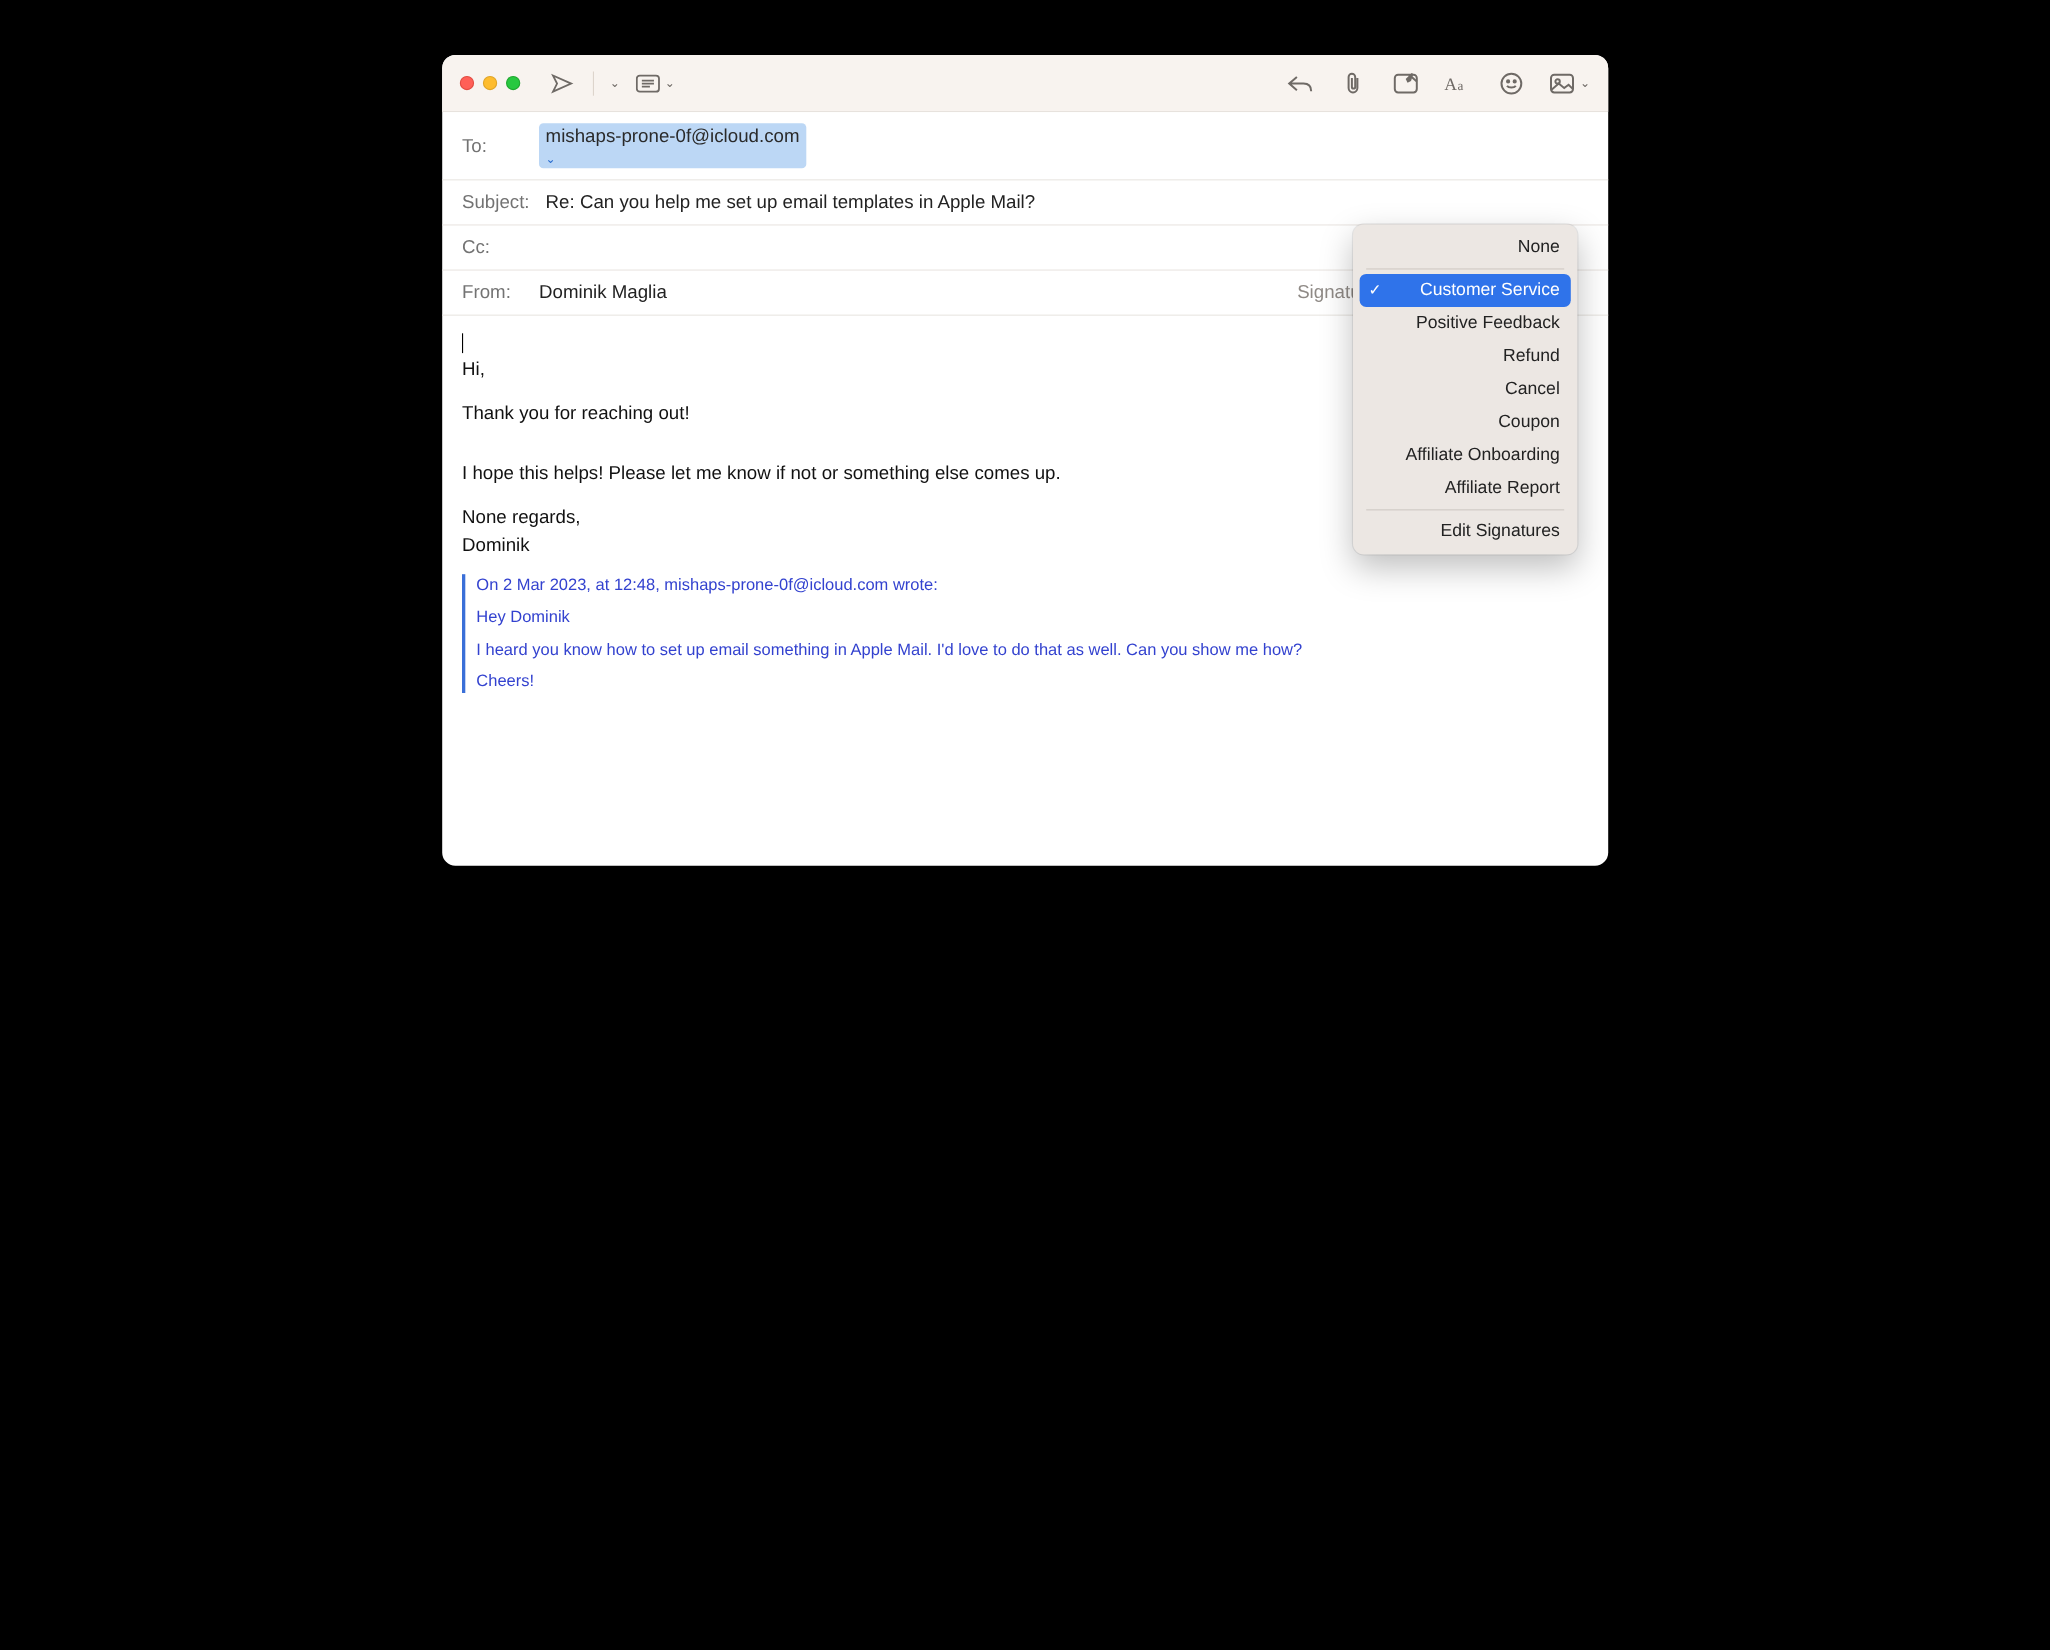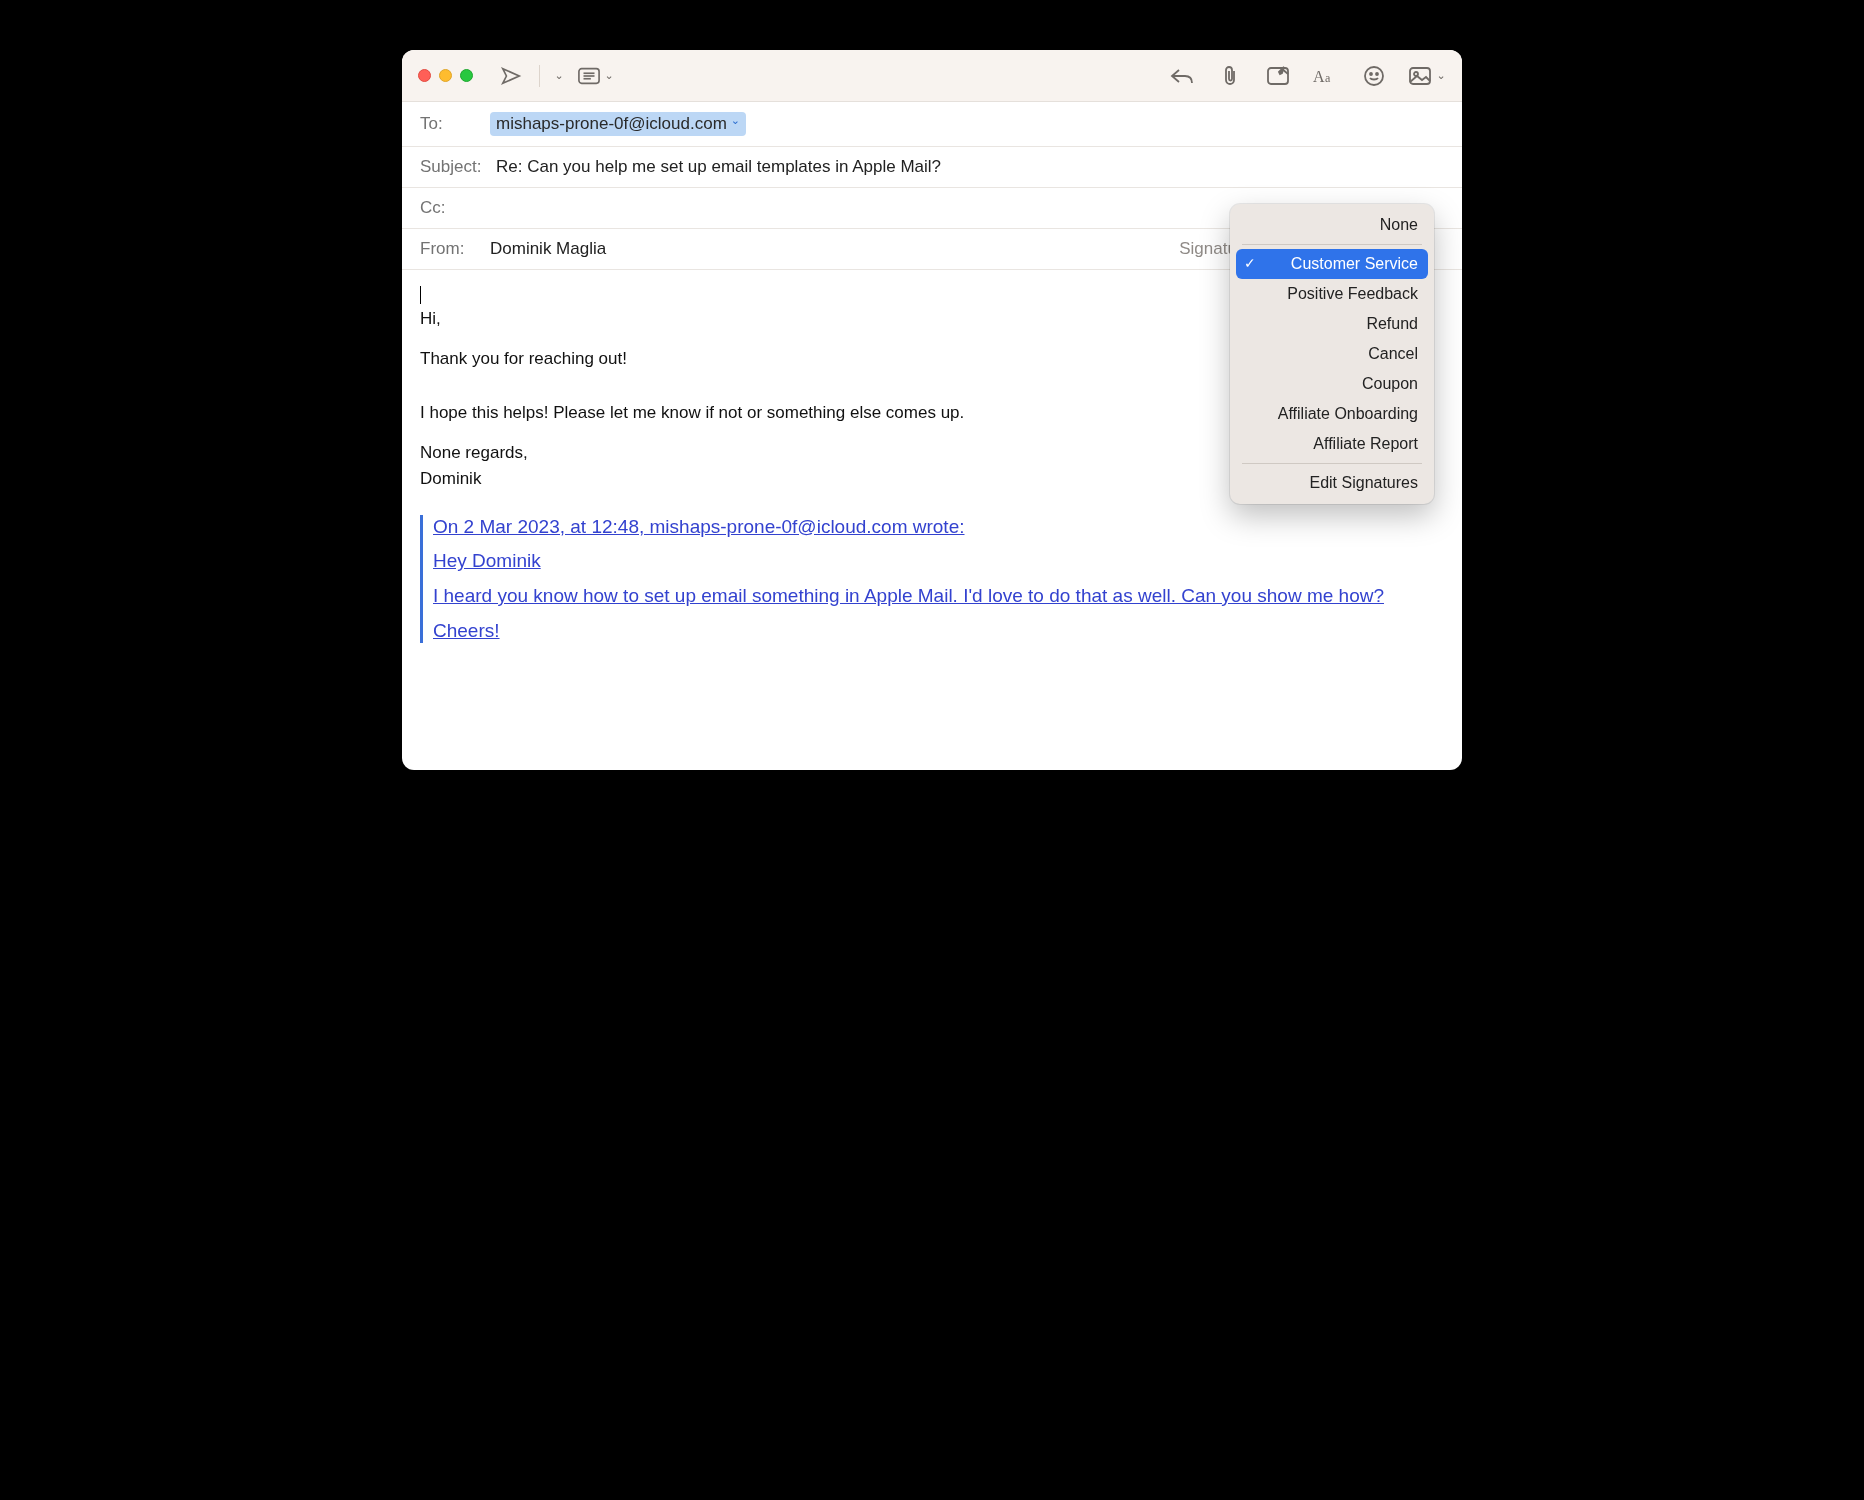--- a/index.html
+++ b/index.html
@@ -60,20 +60,21 @@
   .row .label { color:#737373; width:70px; }
   .row.subject .label { width:70px; }
   .to-chip {
     background:#bcd7f5;
     color:#2a2a2a;
     padding:2px 6px;
     border-radius:4px;
     display:inline-flex;
     gap:4px;
     font-size:17px;
+    flex-direction:column;
   }
   .to-chip .chev { font-size:11px; color:#2a6dcf; }
   .row .value { color:#222; }
   .from-row { position:relative; }
   .sig-label { position:absolute; right:210px; color:#8f8a86; }
 
   .body {
     padding: 16px 18px 40px 18px;
     min-height: 500px;
     font-size:17px;
@@ -81,24 +82,23 @@
     line-height:1.3;
     border-bottom-left-radius: 12px;
     border-bottom-right-radius: 12px;
   }
   .caret { display:inline-block; width:1px; height:18px; background:#000; margin-bottom:-2px;}
   .body p { margin-bottom: 4px; }
   .body .gap { height:14px; }
   .quote {
     border-left: 3px solid #3a6fd8;
     padding-left: 10px;
-    margin-top:24px;
+    margin-top:14px;
     color:#3342cf;
-    font-size:19px;
-    text-decoration:underline;
+    font-size:15px;
   }
   .quote p { margin: 10px 0; }
 
   .menu {
     position:absolute;
     top:154px;
     right:28px;
     width:204px;
     background:#ece7e3;
     border-radius:10px;

